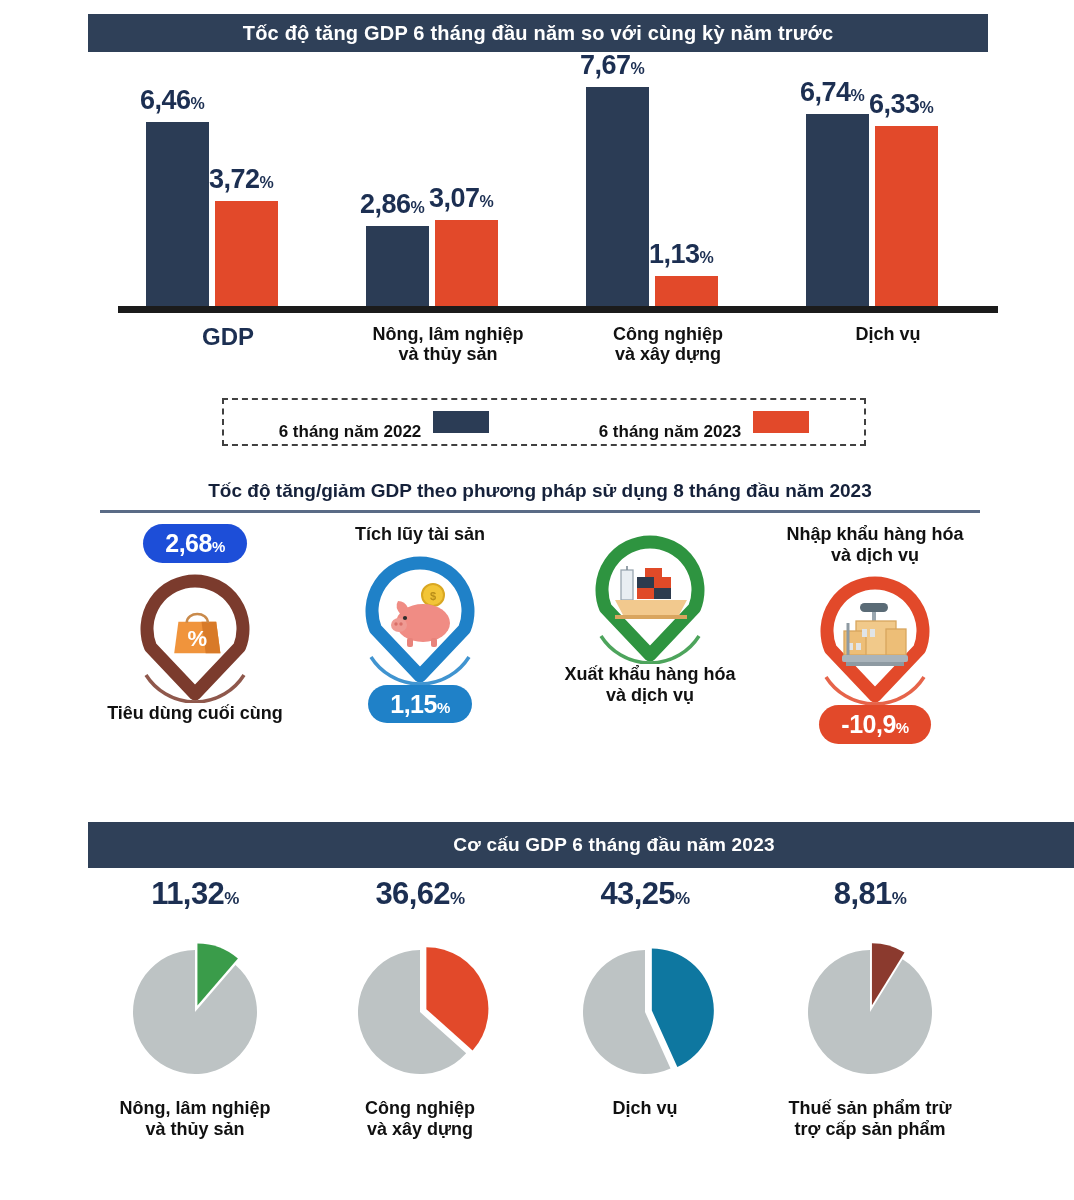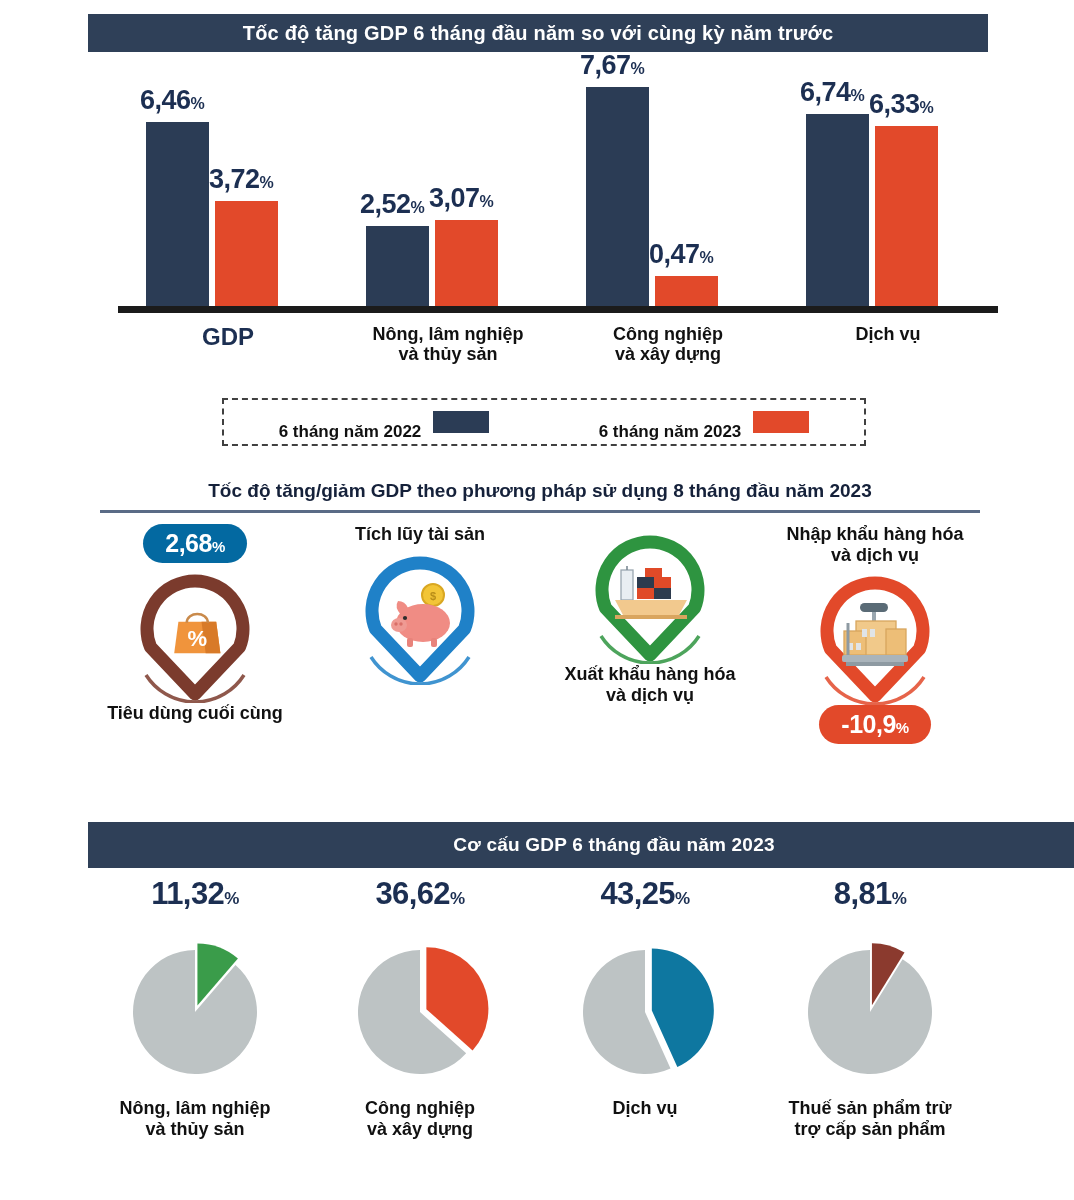--- a/index.html
+++ b/index.html
@@ -96,27 +96,27 @@
   <div class="bar-header" id="sec1-header">
     <span>Tốc độ tăng GDP 6 tháng đầu năm so với cùng kỳ năm trước</span>
   </div>
 
   <div id="barchart">
       <div class="bar navy" style="left: 28px; height: 186px;"></div>
       <div class="bval" style="left: 22px; bottom: 192px;"><span>6,46</span><span class="pct">%</span></div>
       <div class="bar red" style="left: 97px; height: 107px;"></div>
       <div class="bval" style="left: 91px; bottom: 113px;"><span>3,72</span><span class="pct">%</span></div>
       <div class="bar navy" style="left: 248px; height: 82px;"></div>
-      <div class="bval" style="left: 242px; bottom: 88px;"><span>2,52</span><span class="pct">%</span></div>
+      <div class="bval" style="left: 242px; bottom: 88px;"><span>2,86</span><span class="pct">%</span></div>
       <div class="bar red" style="left: 317px; height: 88px;"></div>
       <div class="bval" style="left: 311px; bottom: 94px;"><span>3,07</span><span class="pct">%</span></div>
       <div class="bar navy" style="left: 468px; height: 221px;"></div>
       <div class="bval" style="left: 462px; bottom: 227px;"><span>7,67</span><span class="pct">%</span></div>
       <div class="bar red" style="left: 537px; height: 32px;"></div>
-      <div class="bval" style="left: 531px; bottom: 38px;"><span>0,47</span><span class="pct">%</span></div>
+      <div class="bval" style="left: 531px; bottom: 38px;"><span>1,13</span><span class="pct">%</span></div>
       <div class="bar navy" style="left: 688px; height: 194px;"></div>
       <div class="bval" style="left: 682px; bottom: 200px;"><span>6,74</span><span class="pct">%</span></div>
       <div class="bar red" style="left: 757px; height: 182px;"></div>
       <div class="bval" style="left: 751px; bottom: 188px;"><span>6,33</span><span class="pct">%</span></div>
     </div>
   <div class="axis"></div>
   <div class="xlabels">
       <div class="xlab gdp" style="left: 0px; width: 220px; top: 8px;">GDP</div>
       <div class="xlab" style="left: 220px; width: 220px; top: 8px;">Nông, lâm nghiệp<br>và thủy sản</div>
       <div class="xlab" style="left: 440px; width: 220px; top: 8px;">Công nghiệp<br>và xây dựng</div>
@@ -133,21 +133,21 @@
         <span class="lgswatch red"></span>
       </div>
     </div>
 
   <div class="plain-header">
     <span>Tốc độ tăng/giảm GDP theo phương pháp sử dụng 8 tháng đầu năm 2023</span>
   </div>
 
   <div id="badges">
       <div class="badge" style="left: 80px; top: 524px;">
-        <div><span class="pill" style="background:#0369a1"><span>2,68</span><span class="pct">%</span></span></div>
+        <div><span class="pill" style="background:#1d4ed8"><span>2,68</span><span class="pct">%</span></span></div>
         <div class="pinwrap">
           <svg width="150" height="140" viewBox="0 0 150 140">
             <path d="M75 12 a50 50 0 1 1 -0.1 0 Z M75 12" fill="none"></path>
             <path d="M30.5 84 A48 48 0 1 1 119.5 84 L75 131 Z" fill="none" stroke="#7b3b2d" stroke-width="13" stroke-linejoin="round"></path>
             <path d="M26 112 A58 58 0 0 0 124 112" fill="none" stroke="#7b3b2d" stroke-width="3.5" opacity=".85"></path>
             <g transform="translate(50,44) scale(1.05)">
               <path d="M8 14 L44 14 L48 44 L4 44 Z" fill="#f0943c"></path>
               <path d="M30 14 L44 14 L48 44 L34 44 Z" fill="#d87a28"></path>
               <path d="M16 15 C16 4,36 4,36 15" fill="none" stroke="#c98a4b" stroke-width="2.4"></path>
               <text x="26" y="37" font-size="21" font-weight="bold" fill="#ffffff" text-anchor="middle" font-family="Liberation Sans, sans-serif">%</text>
@@ -170,20 +170,21 @@
               <path d="M10 30 q-7 -8 -3 -14 q7 0 10 7 Z" fill="#f08c84"></path>
               <ellipse cx="8" cy="40" rx="8" ry="7" fill="#ef9a93"></ellipse>
               <circle cx="5" cy="39" r="1.7" fill="#d96f68"></circle>
               <circle cx="10" cy="39" r="1.7" fill="#d96f68"></circle>
               <circle cx="14" cy="33" r="2.1" fill="#2d2d2d"></circle>
               <rect x="16" y="53" width="6" height="9" rx="2" fill="#e8837b"></rect>
               <rect x="40" y="53" width="6" height="9" rx="2" fill="#e8837b"></rect>
             </g>
           </svg>
         </div>
+        <div><span class="pill" style="background:#1f81c8"><span>1,15</span><span class="pct">%</span></span></div>
       </div>
       <div class="badge" style="left: 535px; top: 524px;">
         <div class="pinwrap">
           <svg width="150" height="140" viewBox="0 0 150 140">
             <path d="M75 12 a50 50 0 1 1 -0.1 0 Z M75 12" fill="none"></path>
             <path d="M30.5 84 A48 48 0 1 1 119.5 84 L75 131 Z" fill="none" stroke="#2e9440" stroke-width="13" stroke-linejoin="round"></path>
             <path d="M26 112 A58 58 0 0 0 124 112" fill="none" stroke="#2e9440" stroke-width="3.5" opacity=".85"></path>
             <g transform="translate(40,42)">
               <rect x="6" y="4" width="12" height="30" fill="#e9eef2" stroke="#9aa7b0" stroke-width="1.3"></rect>
               <line x1="12" y1="0" x2="12" y2="4" stroke="#7c8a94" stroke-width="1.6"></line>

